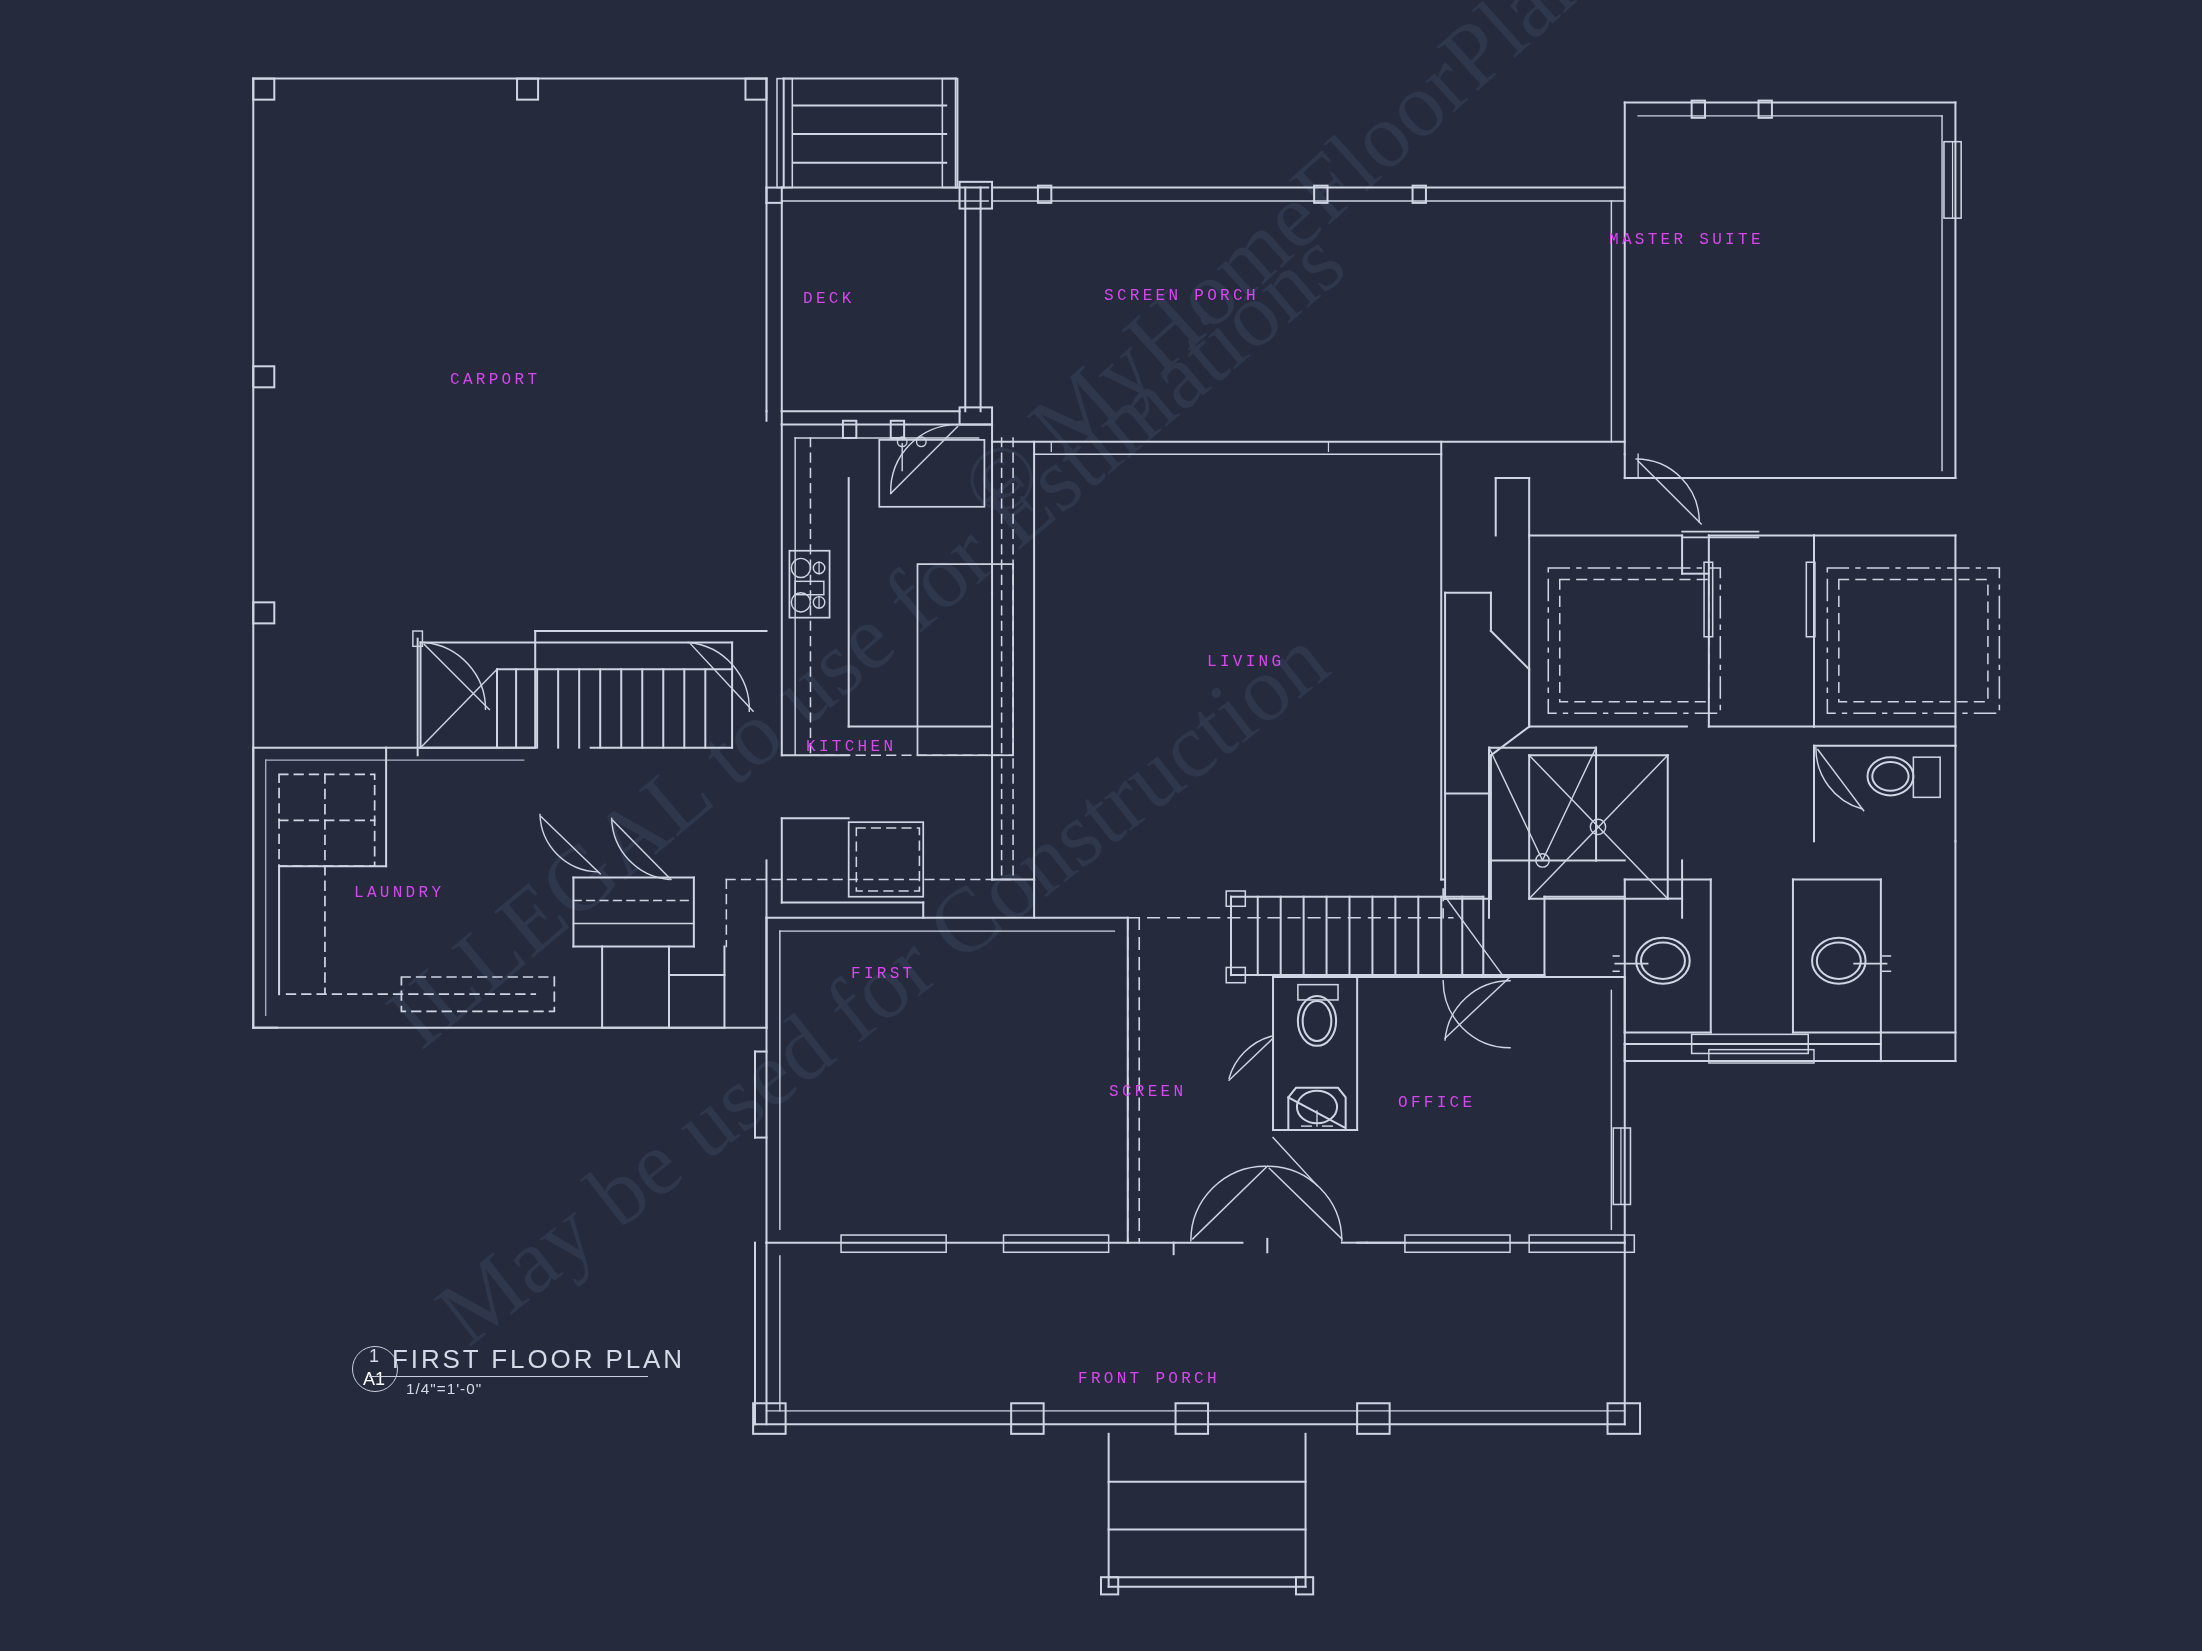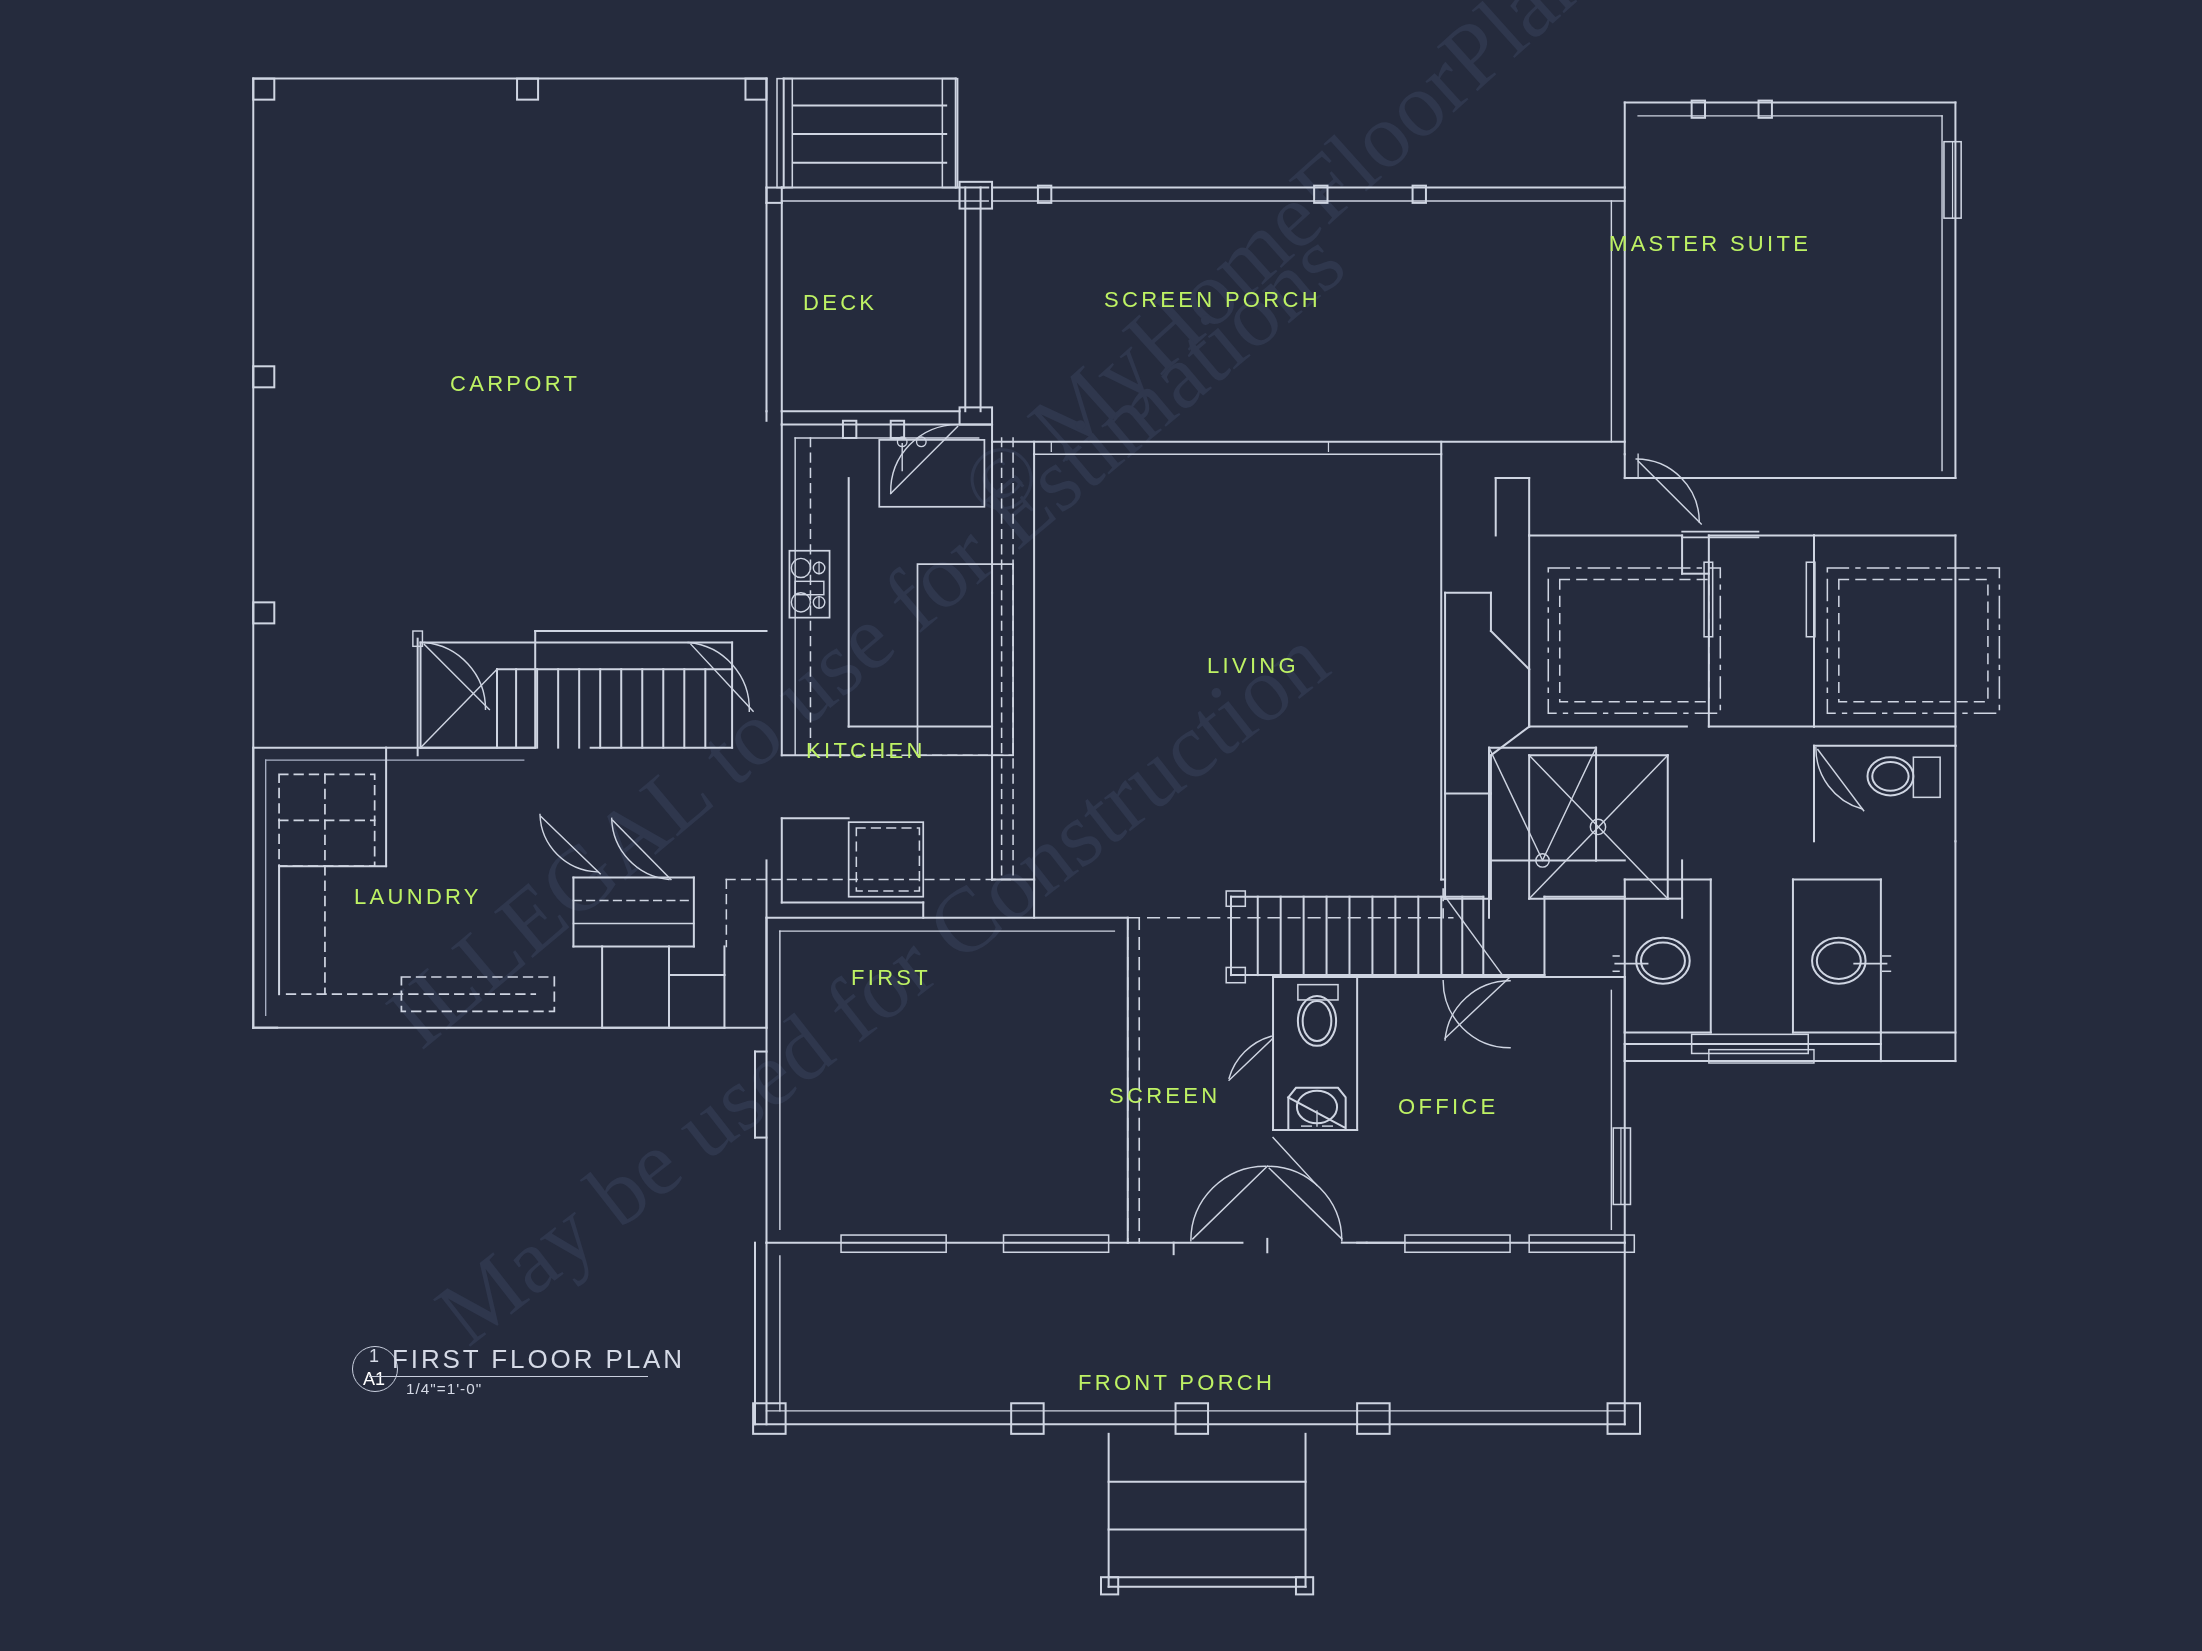--- a/index.html
+++ b/index.html
@@ -32,25 +32,25 @@
     transform-origin:left center;
   }
   #wm-bot{
     left:449px;top:1271px;
     font-size:92px;
     transform:rotate(-38deg);
     transform-origin:left center;
   }
   .room-label{
     position:absolute;
-    color:#bef264;
-    font-size:22px;
+    color:#d946ef;
+    font-size:16px;
     letter-spacing:3.3px;
     white-space:nowrap;
-    font-family:Liberation Sans, sans-serif;
+    font-family:Liberation Mono, monospace;
   }
   #title-block{position:absolute;left:352px;top:1338px;}
   #title-block .tb-circle{
     position:absolute;left:0;top:7.6px;
     width:44px;height:44px;border:1.2px solid #c9cfde;border-radius:50%;
   }
   #title-block .tb-num{
     position:absolute;left:0;top:7.6px;width:44px;height:20px;
     color:#d5dae6;font-size:18px;text-align:center;line-height:20px;
   }

